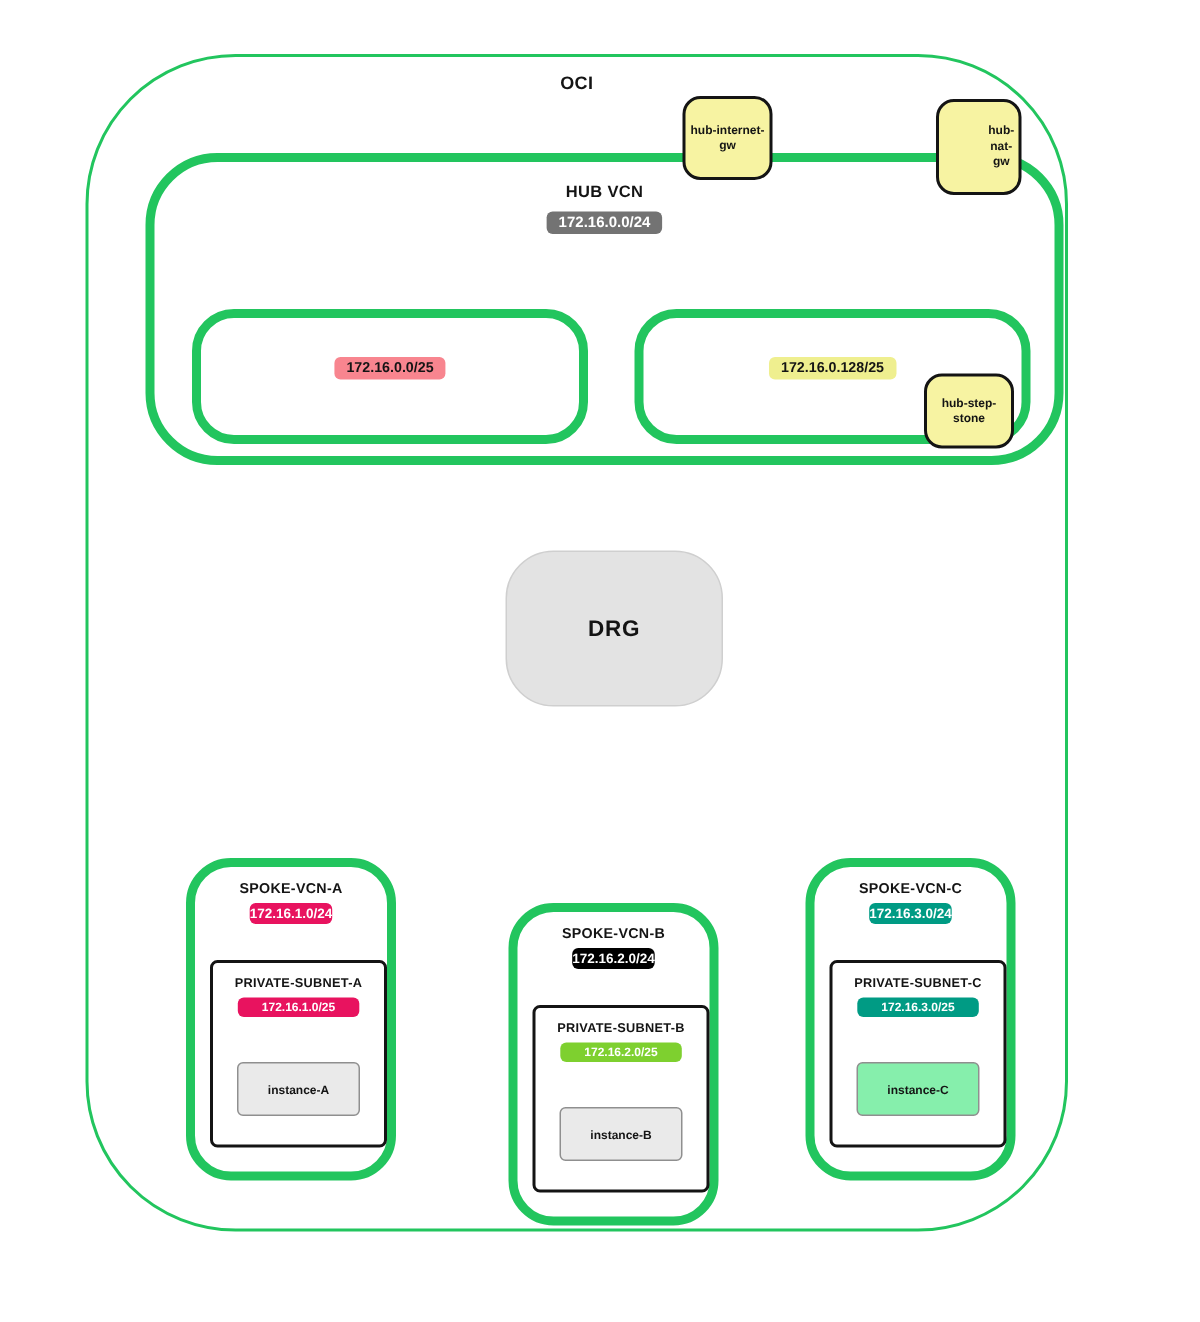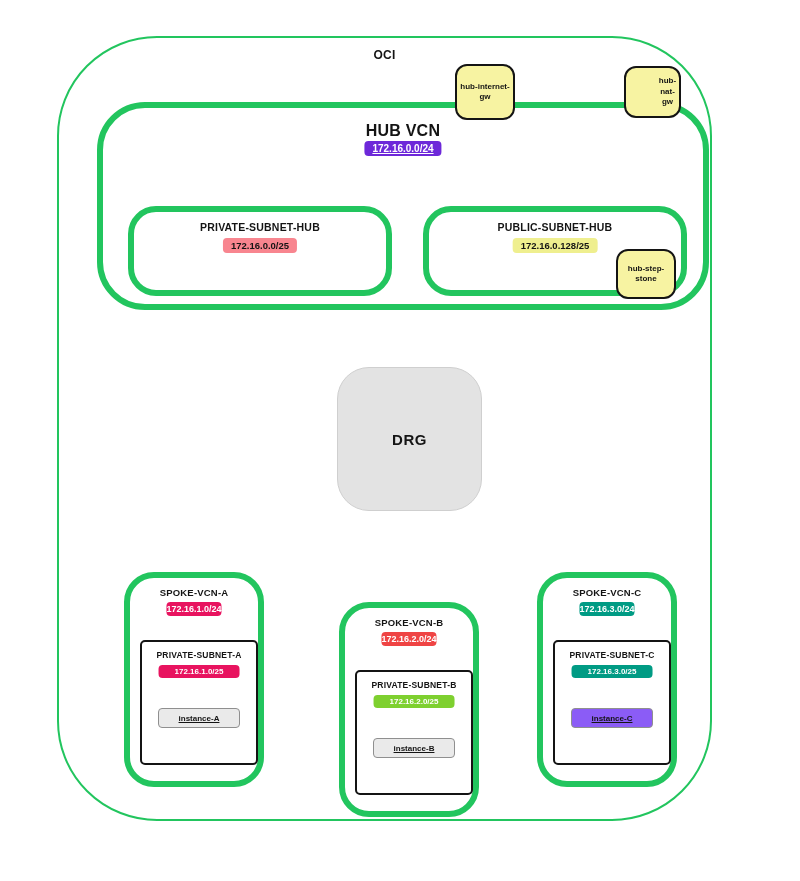--- a/index.html
+++ b/index.html
@@ -10,103 +10,101 @@
   .box { position:absolute; border:6px solid #22c55e; background:#ffffff; }
 
   .oci { left:57px; top:36px; width:655px; height:785px; border-width:2.5px; border-radius:100px; }
   .oci-label { top:30px; font-size:12px; }
 
   .label-top { position:absolute; top:10px; left:0; right:0; text-align:center; font-weight:bold; color:#141414; letter-spacing:.2px; }
 
   .badge { position:absolute; left:50%; transform:translateX(-50%); border-radius:4px; font-weight:bold; white-space:nowrap; padding:2px 8px; color:#141414; }
 
   .hub-vcn { left:38px; top:64px; width:612px; height:208px; border-radius:48px; }
-  .hub-vcn-label { top:14px; font-size:16px; }
+  .hub-vcn-label { top:14px; font-size:11px; }
   .hub-vcn-badge { top:33px; font-size:10px; }
 
   .subnet-hub { top:98px; width:264px; height:90px; border-radius:28px; }
   .private-hub { left:25px; }
   .public-hub { left:320px; }
   .subnet-hub .label-top { top:9px; font-size:10.5px; }
   .subnet-hub .badge { top:26px; font-size:9.5px; }
 
   .gw { position:absolute; border:2.5px solid #141414; border-radius:12px; display:flex; align-items:center; justify-content:center; text-align:center; font-weight:bold; font-size:8px; line-height:1.3; color:#141414; padding:2px; z-index:5; }
   .gw-internet { left:455px; top:64px; width:60px; height:56px; }
-  .gw-nat { left:624px; top:66px; width:57px; height:52px;padding-left:32px; }
+  .gw-nat { left:624px; top:66px; width:57px; height:64px;padding-left:32px; }
   .gw-step { left:616px; top:249px; width:60px; height:50px; }
 
-  .drg { position:absolute; left:278px; top:329px; width:145px; height:144px; border:1.5px solid #cfcfcf; border-radius:32px; display:flex; align-items:center; justify-content:center; font-weight:bold; font-size:15px; letter-spacing:.5px; color:#141414; }
+  .drg { position:absolute; left:278px; top:329px; width:145px; height:104px; border:1.5px solid #cfcfcf; border-radius:32px; display:flex; align-items:center; justify-content:center; font-weight:bold; font-size:15px; letter-spacing:.5px; color:#141414; }
 
   .spoke { width:140px; height:215px; border-radius:30px; }
   .spoke-a { left:65px;  top:534px; }
   .spoke-b { left:280px; top:564px; }
   .spoke-c { left:478px; top:534px; }
   .spoke .label-top { top:9px; font-size:9.5px; }
   .spoke > .badge { top:24px; font-size:9px; padding:2px 0; }
 
   .spoke-subnet { position:absolute; left:10px; top:62px; width:118px; height:125px; border:2px solid #141414; border-radius:5px; background:#ffffff; }
   .spoke-subnet .label-top { top:8px; font-size:8.5px; }
   .spoke-subnet .badge { top:23px; font-size:8px; padding:2px 16px; }
 
-  .instance { position:absolute; left:50%; transform:translateX(-50%); top:66px; width:82px; height:20px; border:1.5px solid #8f8f8f; border-radius:4px; display:flex; align-items:center; justify-content:center; font-weight:bold; font-size:8px; color:#141414;text-decoration:underline; }
+  .instance { position:absolute; left:50%; transform:translateX(-50%); top:66px; width:82px; height:36px; border:1.5px solid #8f8f8f; border-radius:4px; display:flex; align-items:center; justify-content:center; font-weight:bold; font-size:8px; color:#141414; }
 </style>
 </head>
 <body>
 
 <div class="canvas">
 
   <div class="box oci">
     <div class="label-top oci-label">OCI</div>
 
     <div class="box hub-vcn">
       <div class="label-top hub-vcn-label">HUB VCN</div>
-      <div class="badge hub-vcn-badge" style="background: #6d28d9; color: rgb(255, 255, 255); text-decoration: underline;">172.16.0.0/24</div>
+      <div class="badge hub-vcn-badge" style="background: #737373; color: rgb(255, 255, 255);">172.16.0.0/24</div>
 
       <div class="box subnet-hub private-hub">
-        <div class="label-top">PRIVATE-SUBNET-HUB</div>
         <div class="badge" style="background: rgb(248, 133, 143); color: rgb(20, 20, 20);">172.16.0.0/25</div>
       </div>
 
       <div class="box subnet-hub public-hub">
-        <div class="label-top">PUBLIC-SUBNET-HUB</div>
         <div class="badge" style="background: rgb(239, 239, 143); color: rgb(20, 20, 20);">172.16.0.128/25</div>
       </div>
     </div>
 
     <div class="drg" style="background: rgb(227, 227, 227);">
       <span>DRG</span>
     </div>
 
     <div class="box spoke spoke-a">
       <div class="label-top">SPOKE-VCN-A</div>
       <div class="badge" style="background: rgb(232, 19, 95); color: rgb(255, 255, 255);">172.16.1.0/24</div>
       <div class="spoke-subnet">
         <div class="label-top">PRIVATE-SUBNET-A</div>
         <div class="badge" style="background: rgb(232, 19, 95); color: rgb(255, 255, 255);">172.16.1.0/25</div>
         <div class="instance" style="background: rgb(234, 234, 234);">instance-A</div>
       </div>
     </div>
 
     <div class="box spoke spoke-b">
       <div class="label-top">SPOKE-VCN-B</div>
-      <div class="badge" style="background: #ef4444; color: rgb(255, 255, 255);">172.16.2.0/24</div>
+      <div class="badge" style="background: #000000; color: rgb(255, 255, 255);">172.16.2.0/24</div>
       <div class="spoke-subnet">
         <div class="label-top">PRIVATE-SUBNET-B</div>
         <div class="badge" style="background: rgb(126, 208, 47); color: rgb(255, 255, 255);">172.16.2.0/25</div>
         <div class="instance" style="background: rgb(234, 234, 234);">instance-B</div>
       </div>
     </div>
 
     <div class="box spoke spoke-c">
       <div class="label-top">SPOKE-VCN-C</div>
       <div class="badge" style="background: rgb(0, 155, 132); color: rgb(255, 255, 255);">172.16.3.0/24</div>
       <div class="spoke-subnet">
         <div class="label-top">PRIVATE-SUBNET-C</div>
         <div class="badge" style="background: rgb(0, 155, 132); color: rgb(255, 255, 255);">172.16.3.0/25</div>
-        <div class="instance" style="background: #8b5cf6;">instance-C</div>
+        <div class="instance" style="background: #86efac;">instance-C</div>
       </div>
     </div>
   </div>
 
   <div class="gw gw-internet" style="background: rgb(247, 243, 162);">hub-internet-gw</div>
   <div class="gw gw-nat" style="background: rgb(247, 243, 162);">hub-nat-gw</div>
   <div class="gw gw-step" style="background: rgb(247, 243, 162);">hub-step-stone</div>
 
 </div>
 

